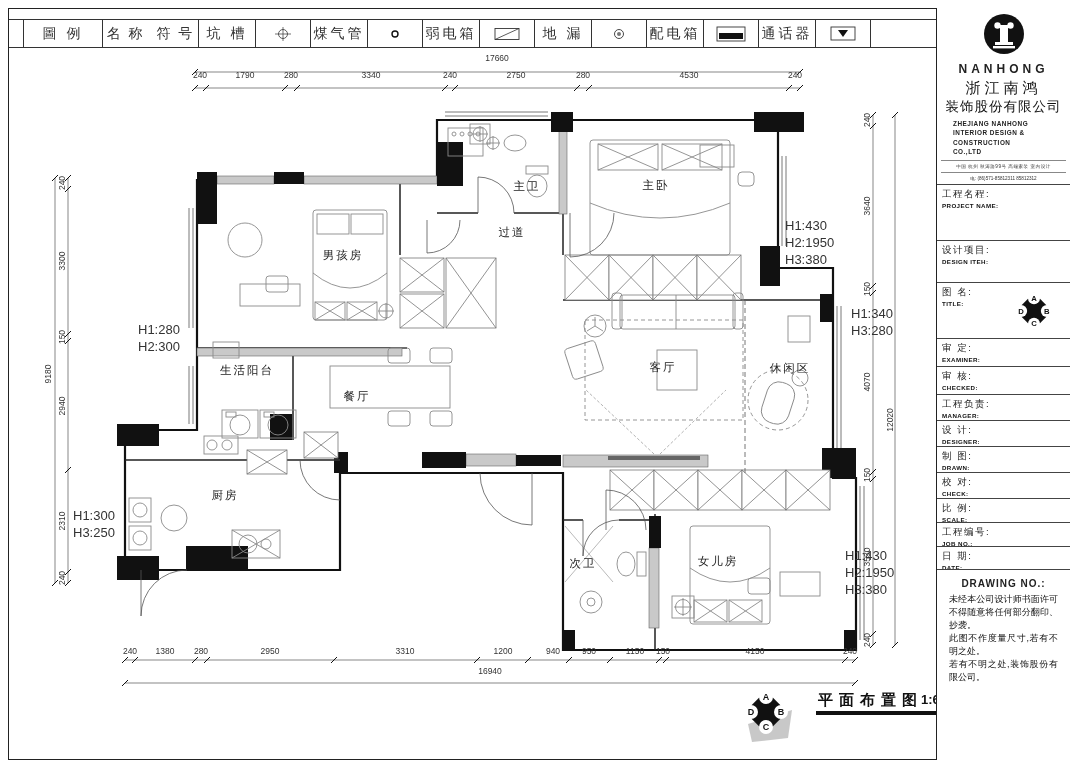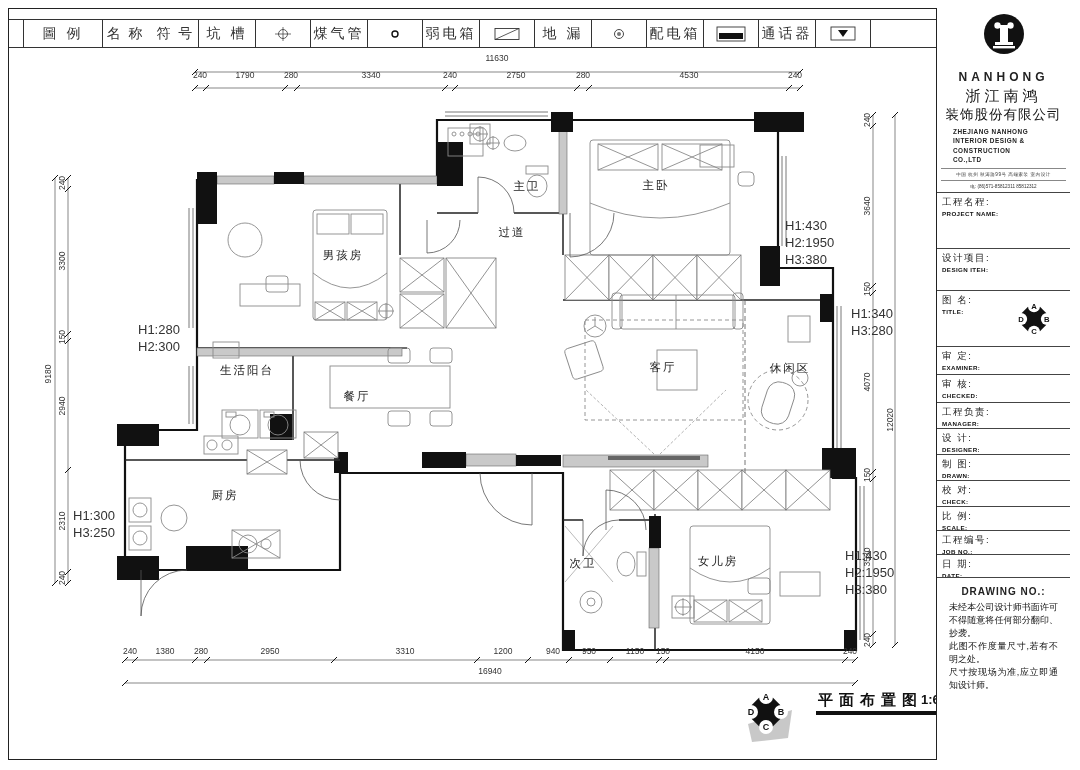--- a/index.html
+++ b/index.html
@@ -16,21 +16,21 @@
   .dv{position:absolute;transform:translate(-50%,-50%) rotate(-90deg);font-size:8.5px;color:#333;white-space:nowrap}
   .room{position:absolute;transform:translate(-50%,-50%);font-size:11.5px;letter-spacing:2px;color:#222;white-space:nowrap}
   .hn{position:absolute;font-size:13px;line-height:1.3;color:#333;white-space:pre}
   
   .tblock{position:absolute;left:936px;top:8px;width:134px;height:752px;border-left:1.6px solid #222;box-sizing:border-box;background:#fff}
   .tb-row{border-top:1px solid #444;padding:3px 5px 2px 5px;box-sizing:border-box;position:relative}
   .tb-cn{font-size:9.5px;letter-spacing:1.5px;color:#222}
   .tb-en{font-size:6.2px;font-weight:bold;letter-spacing:.4px;color:#111;margin-top:1px}
   .tb-val{position:absolute;right:14px;top:8px;font-size:11px;color:#222}
   .brand{padding:4px 4px 0 4px;text-align:center}
-  .brand-en{font-size:12px;font-weight:bold;letter-spacing:4px;margin-top:10px}
+  .brand-en{font-size:12px;font-weight:bold;letter-spacing:4px;margin-top:2px}
   .brand-cn1{font-size:15px;letter-spacing:4px;margin-top:3px;color:#111}
   .brand-cn2{font-size:13.5px;letter-spacing:1px;color:#111}
   .brand-sub{font-size:6.4px;font-weight:bold;text-align:left;padding:3px 10px 0 12px;letter-spacing:.5px;line-height:1.45}
   .brand-tag{font-size:4.6px;border-top:1px solid #888;margin-top:4px;padding:3px 2px;color:#333;letter-spacing:.5px}
   .brand-tel{font-size:4.6px;border-top:1px solid #888;padding:3px 2px;color:#333}
   .notes{padding:4px 7px;font-size:9px;line-height:1.45;color:#111;text-align:justify}
   .notes-title{font-size:10px;font-weight:bold;text-align:center;letter-spacing:1px;padding-top:5px}
   .foot-title{position:absolute;left:818px;top:691px;font-size:15px;font-weight:bold;letter-spacing:6px;color:#111}
   .foot-scale{position:absolute;left:921px;top:692px;font-size:13px;font-weight:bold;color:#111}
   .foot-bar{position:absolute;left:816px;top:711px;width:136px;height:4px;background:#111}
@@ -285,21 +285,21 @@
     <path d="M133,522 V568 M133,568 A46,46 0 0 1 179,522"></path>
     <path d="M575,472 V508 M575,508 A36,36 0 0 1 611,472"></path>
     <path d="M598,482 V442 M598,442 A40,40 0 0 1 638,482"></path>
   </g>
 
   <path d="M737,252 V428" stroke="#666" stroke-width="0.9" stroke-dasharray="5,3" fill="none"></path>
 </svg>
 
 <div>
 
-  <div class="dh" style="left:497px;top:53px">11630</div>
+  <div class="dh" style="left:497px;top:53px">17660</div>
   <div class="dh" style="left:200px;top:70px">240</div>
   <div class="dh" style="left:245px;top:70px">1790</div>
   <div class="dh" style="left:291px;top:70px">280</div>
   <div class="dh" style="left:371px;top:70px">3340</div>
   <div class="dh" style="left:450px;top:70px">240</div>
   <div class="dh" style="left:516px;top:70px">2750</div>
   <div class="dh" style="left:583px;top:70px">280</div>
   <div class="dh" style="left:689px;top:70px">4530</div>
   <div class="dh" style="left:795px;top:70px">240</div>
 
@@ -460,16 +460,16 @@
   </div>
   <div class="tb-row" style="height:23px">
     <div class="tb-cn">日  期:</div>
     <div class="tb-en">DATE:</div>
   </div>
   <div class="tb-row" style="height:104px">
     <div class="notes-title">DRAWING NO.:</div>
     <div class="notes">
       <div>未经本公司设计师书面许可不得随意将任何部分翻印、抄袭。</div>
       <div>此图不作度量尺寸,若有不明之处。</div>
-      <div>尺寸按现场为准,应立即通知设计师。</div>
+      <div>若有不明之处,装饰股份有限公司。</div>
     </div>
   </div>
 </div>
 
 </body></html>

